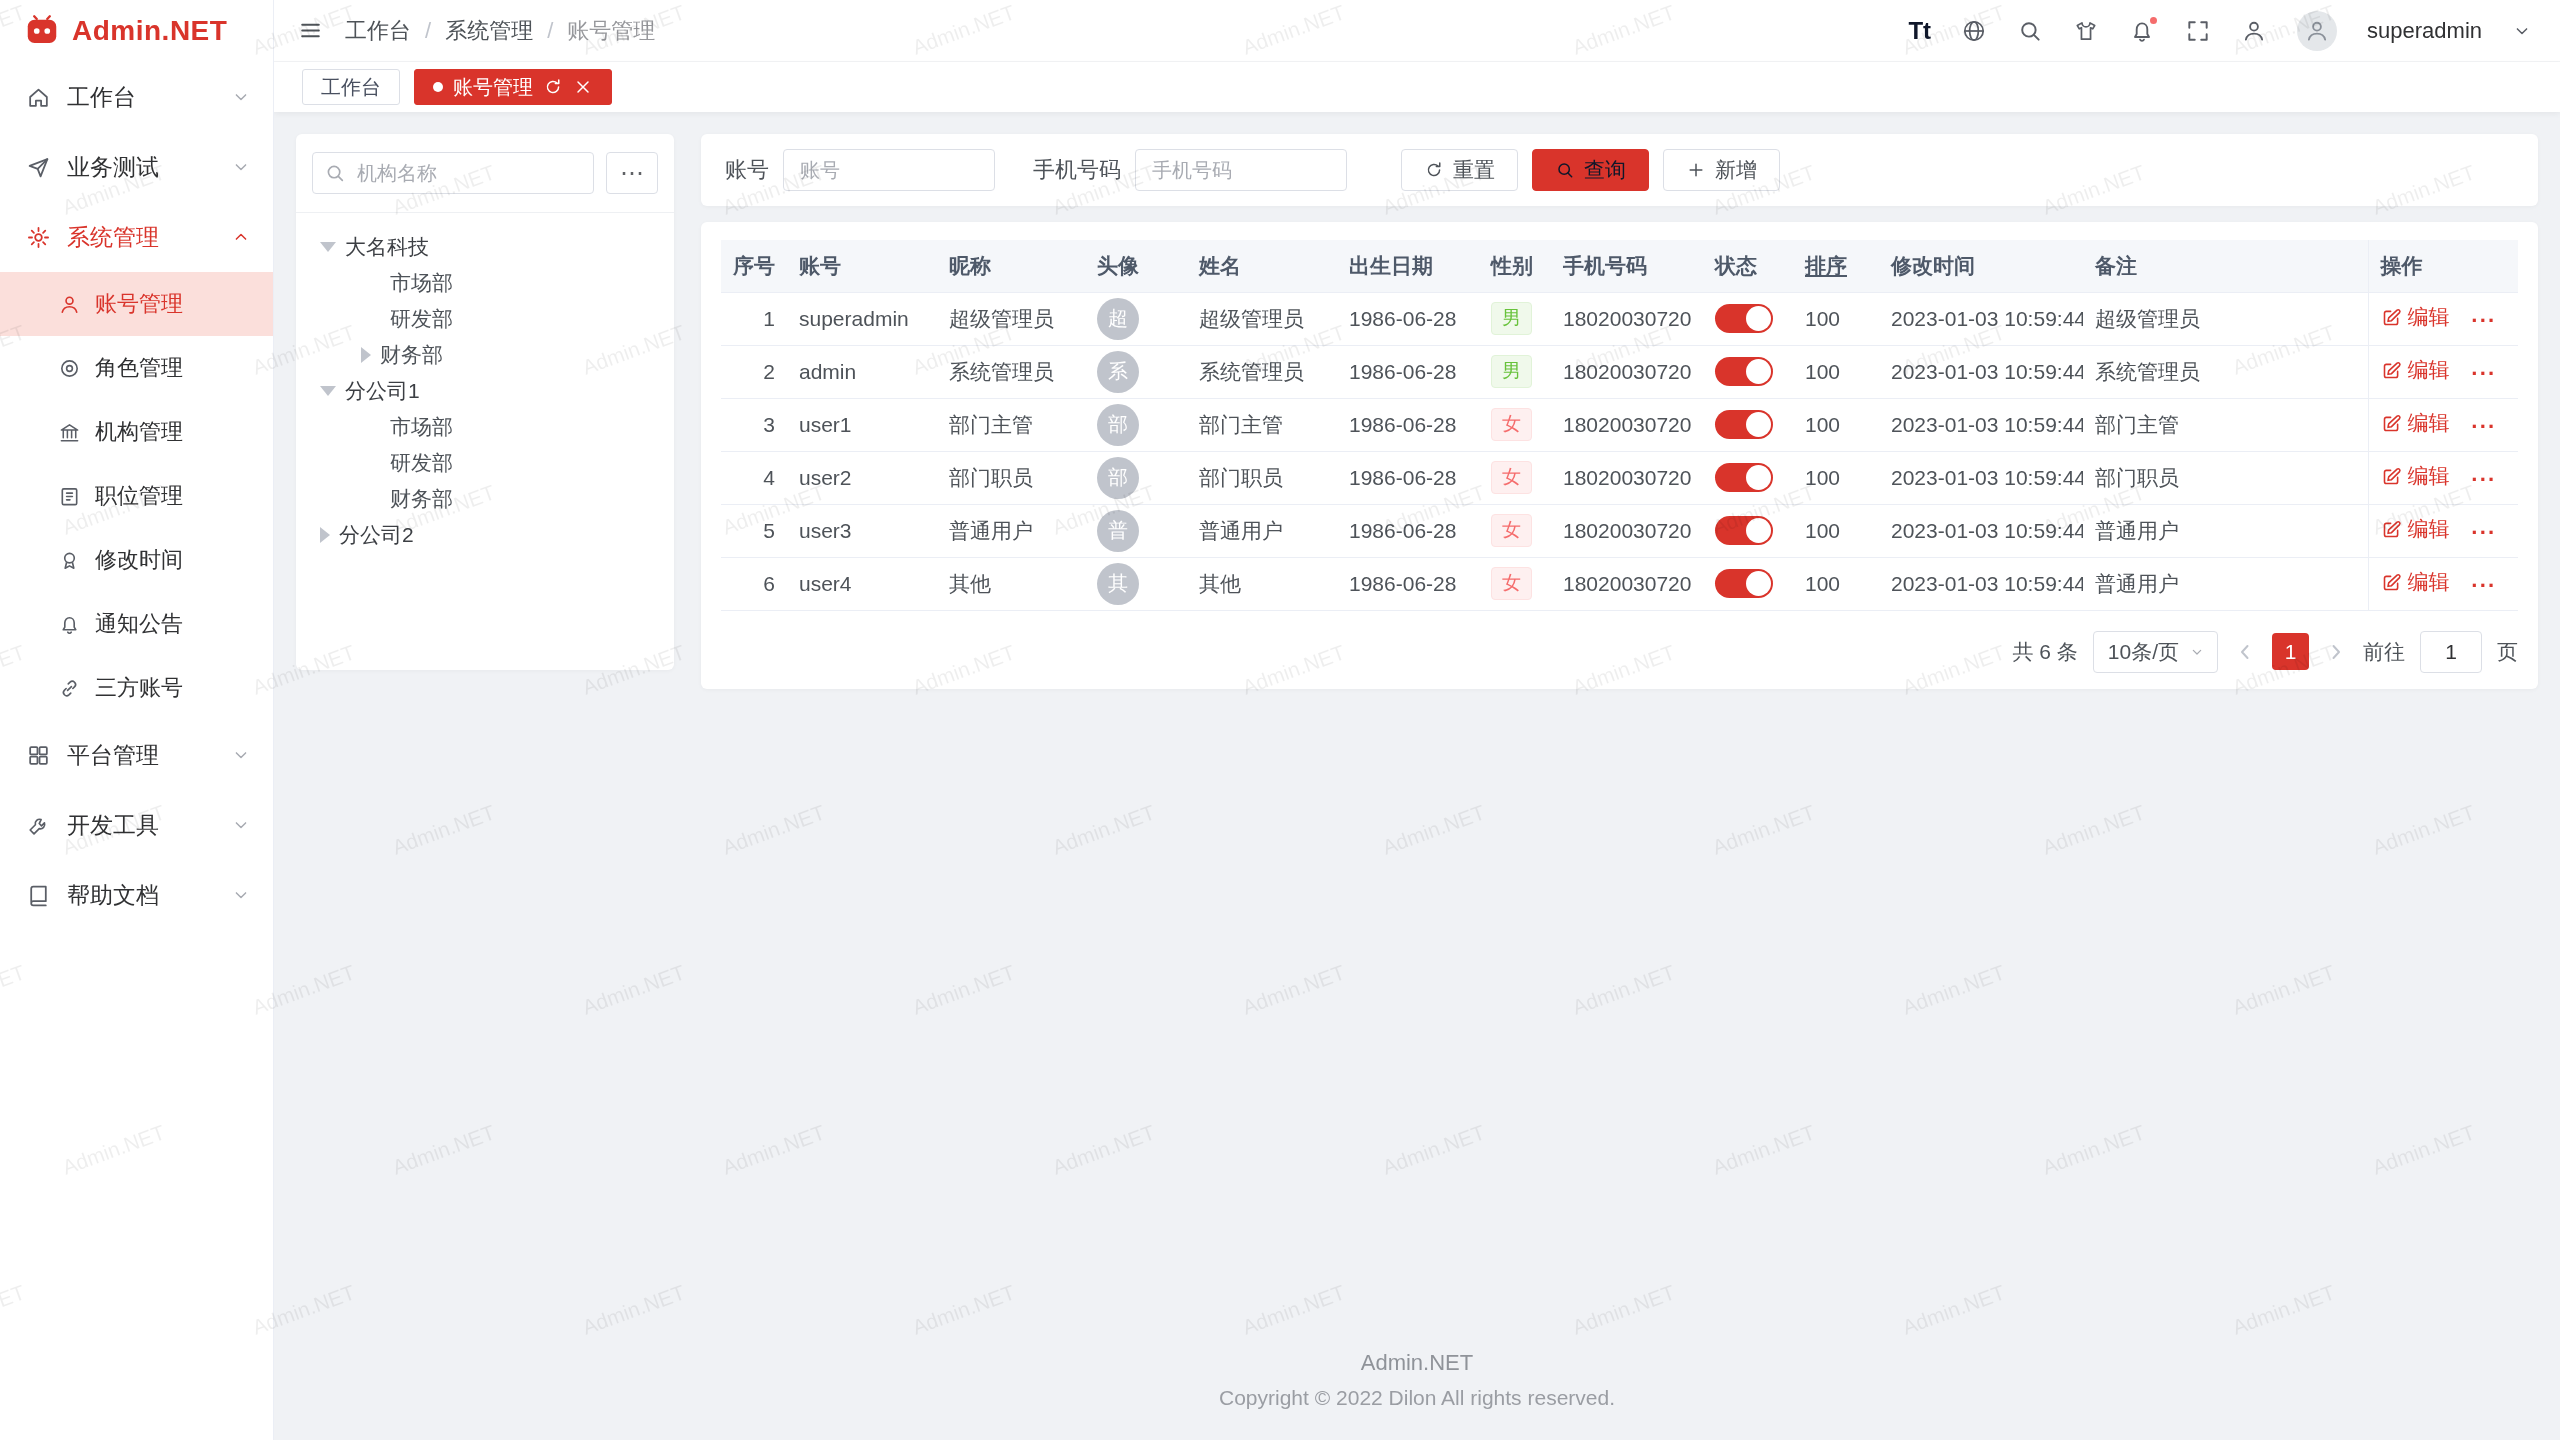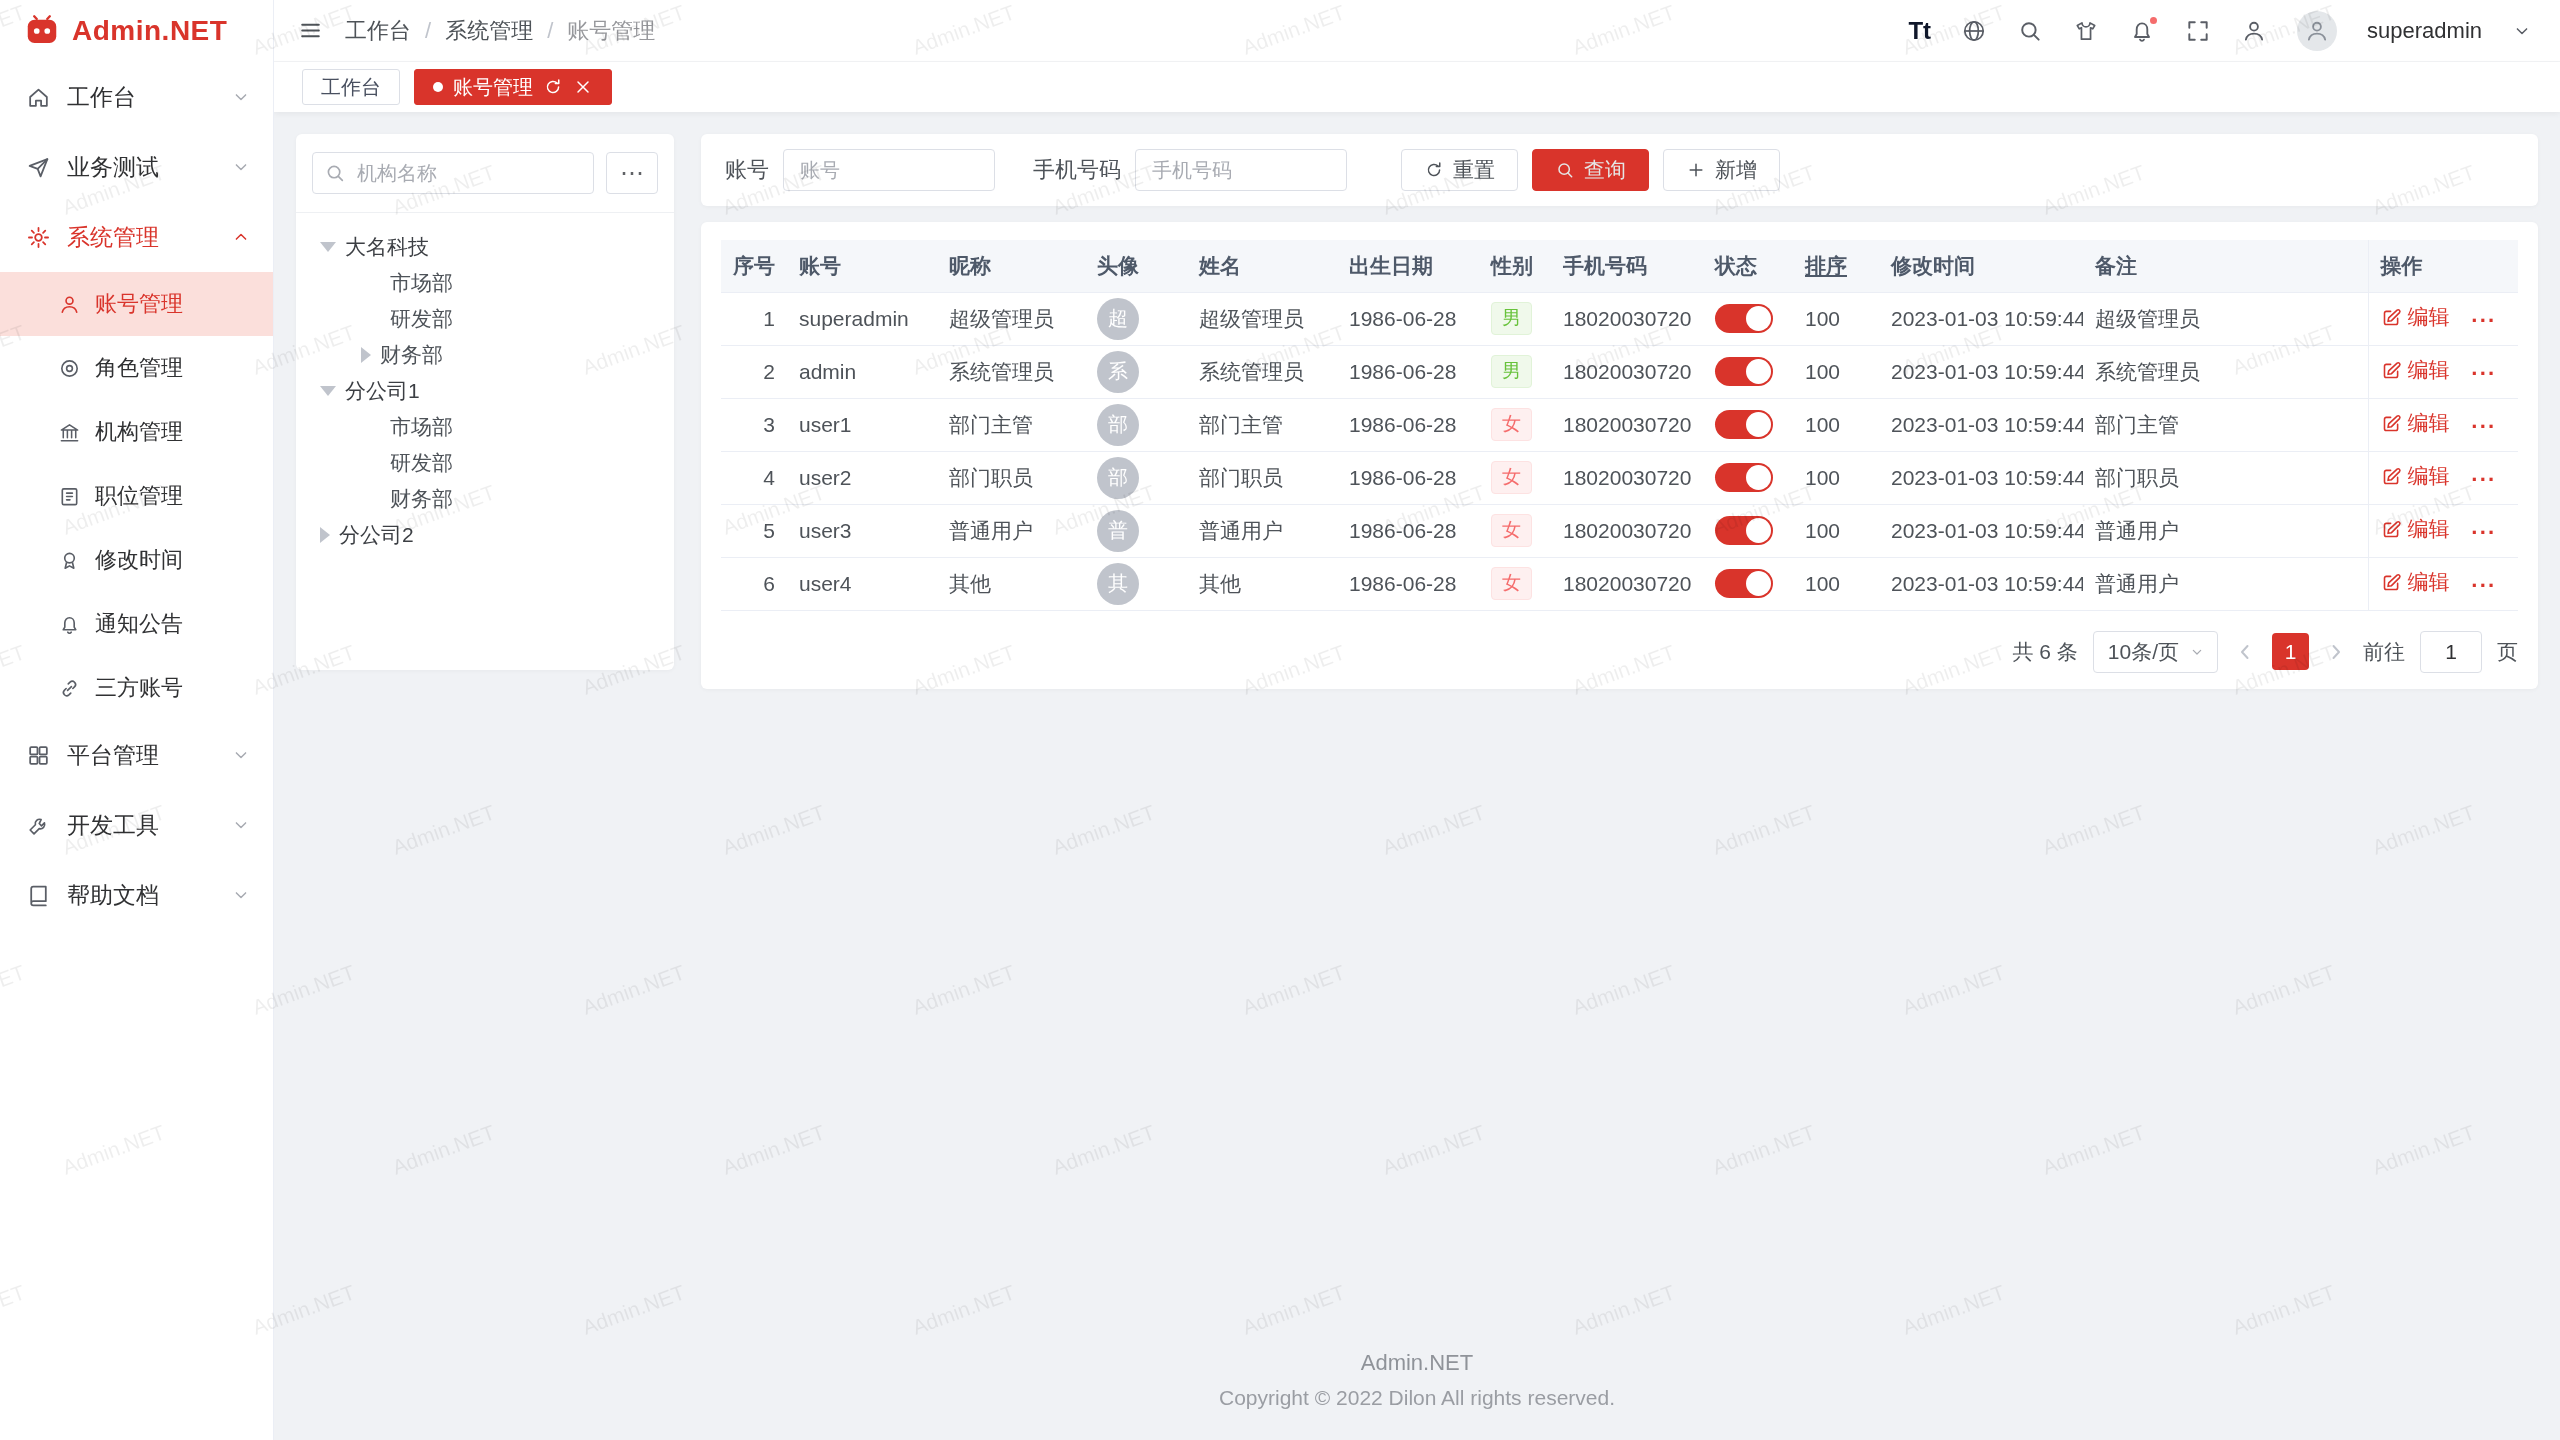--- a/index.html
+++ b/index.html
@@ -72,21 +72,21 @@
   .caret.right { border-top:8px solid transparent; border-bottom:8px solid transparent; border-left:10px solid #c0c4cc; }
 
   
   .right-col { flex:1; display:flex; flex-direction:column; gap:16px; min-width:0; }
   .filter-card { height:72px; display:flex; align-items:center; padding:0 24px; gap:14px; }
   .flabel { font-size:22px; color:#4e5359; }
   .flabel.ml { margin-left:24px; }
   .finput { width:212px; height:42px; border:1px solid var(--border); border-radius:4px; padding:0 16px; font-size:20px; color:var(--text); outline:none; font-family:inherit; }
   .finput::placeholder { color:var(--ph); }
   .btn { height:42px; display:inline-flex; align-items:center; gap:9px; padding:0 22px; border-radius:4px; font-size:21px; cursor:pointer; border:1px solid var(--border); background:#fff; color:#4e5359; font-family:inherit; }
-  .btn.primary { background:var(--red); border-color:var(--red); color:#e5e5e5; }
+  .btn.primary { background:var(--red); border-color:var(--red); color:#0f172a; }
   .btn.first { margin-left:40px; }
 
   
   .table-card { padding:18px 20px 16px; }
   table { width:100%; border-collapse:collapse; table-layout:fixed; }
   th { background:#f5f7fa; height:52px; font-size:21px; font-weight:bold; color:#4e5969; text-align:left; padding:0 12px; border-bottom:1px solid var(--line); white-space:nowrap; overflow:hidden; }
   td { height:53px; font-size:21px; color:#4e5359; padding:0 12px; border-bottom:1px solid var(--line); white-space:nowrap; overflow:hidden; }
   .c-idx { width:66px; text-align:right; }
   .c-acc { width:150px; } .c-nick { width:148px; } .c-ava { width:102px; } .c-name { width:150px; }
   .c-birth { width:142px; } .c-gen { width:72px; } .c-phone { width:152px; } .c-stat { width:90px; }

